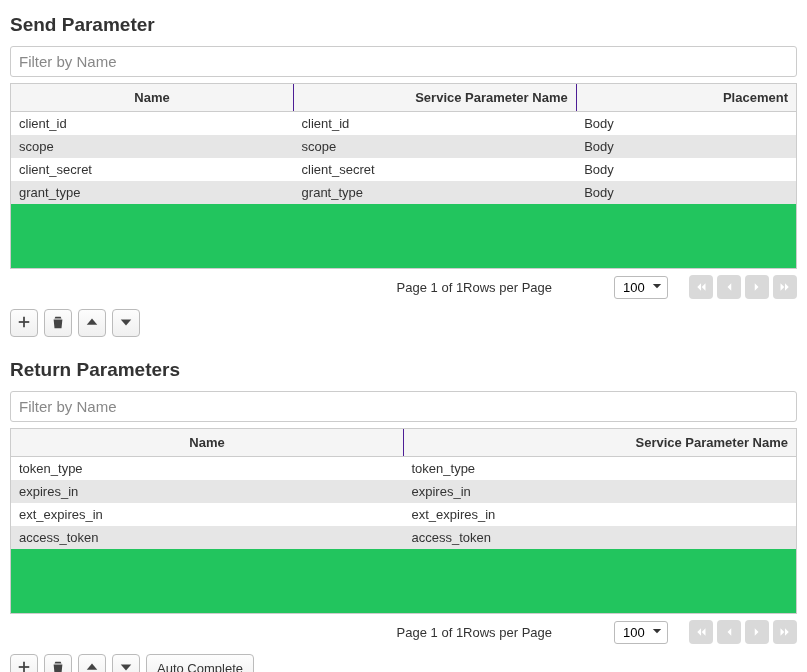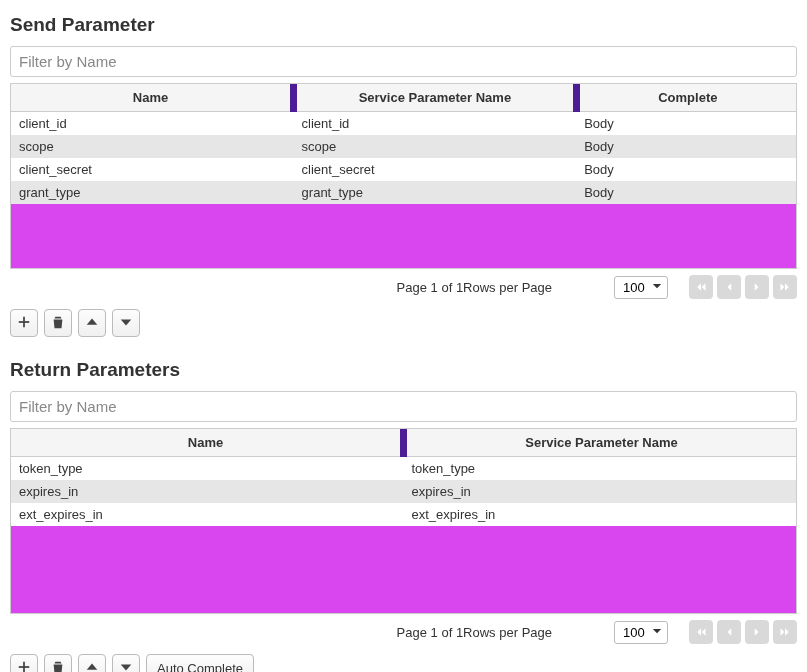--- a/index.html
+++ b/index.html
@@ -24,36 +24,36 @@
     border-radius: 3px;
     font-size: 15px;
     color: #555;
   }
   input.filter::placeholder { color: #888; }
   .table-wrap {
     border: 1px solid #ccc;
     margin-top: 6px;
     height: 186px;
     overflow: auto;
-    background: #d946ef;
+    background: #22c55e;
   }
   table {
     width: 100%;
     border-collapse: collapse;
     font-size: 13px;
   }
   thead th {
     background: #f5f5f5;
     font-weight: 600;
     color: #333;
     padding: 6px 8px;
     border-bottom: 1px solid #ccc;
     text-align: center;
   }
-  thead th + th { border-left: 7px solid #4c1d95; }
+  thead th + th { border-left: 1px solid #4c1d95; text-align: right; }
   tbody td {
     padding: 4px 8px;
     color: #333;
   }
   tbody tr:nth-child(odd) { background: #fff; }
   tbody tr:nth-child(even) { background: #e6e6e6; }
   .footer-row {
     display: flex;
     justify-content: flex-end;
     align-items: center;
@@ -159,21 +159,21 @@
 
 <div class="section">
   <h2 class="section-title">Send Parameter</h2>
   <input class="filter" type="text" placeholder="Filter by Name" style="">
   <div class="table-wrap">
     <table class="col-3">
       <thead>
         <tr>
           <th>Name</th>
           <th>Service Parameter Name</th>
-          <th>Complete</th>
+          <th>Placement</th>
         </tr>
       </thead>
       <tbody id="send-body">
           <tr>
             <td>client_id</td>
             <td>client_id</td>
             <td>Body</td>
           </tr>
           <tr>
             <td>scope</td>
@@ -270,20 +270,24 @@
             <td>token_type</td>
           </tr>
           <tr>
             <td>expires_in</td>
             <td>expires_in</td>
           </tr>
           <tr>
             <td>ext_expires_in</td>
             <td>ext_expires_in</td>
           </tr>
+          <tr>
+            <td>access_token</td>
+            <td>access_token</td>
+          </tr>
         </tbody>
     </table>
   </div>
   <div class="footer-row">
     <span>Page 1 of 1</span>
     <div class="pager-group">
       <span>Rows per Page</span>
       <span class="select-wrap">
         <select class="rows-select">
           <option>100</option>

